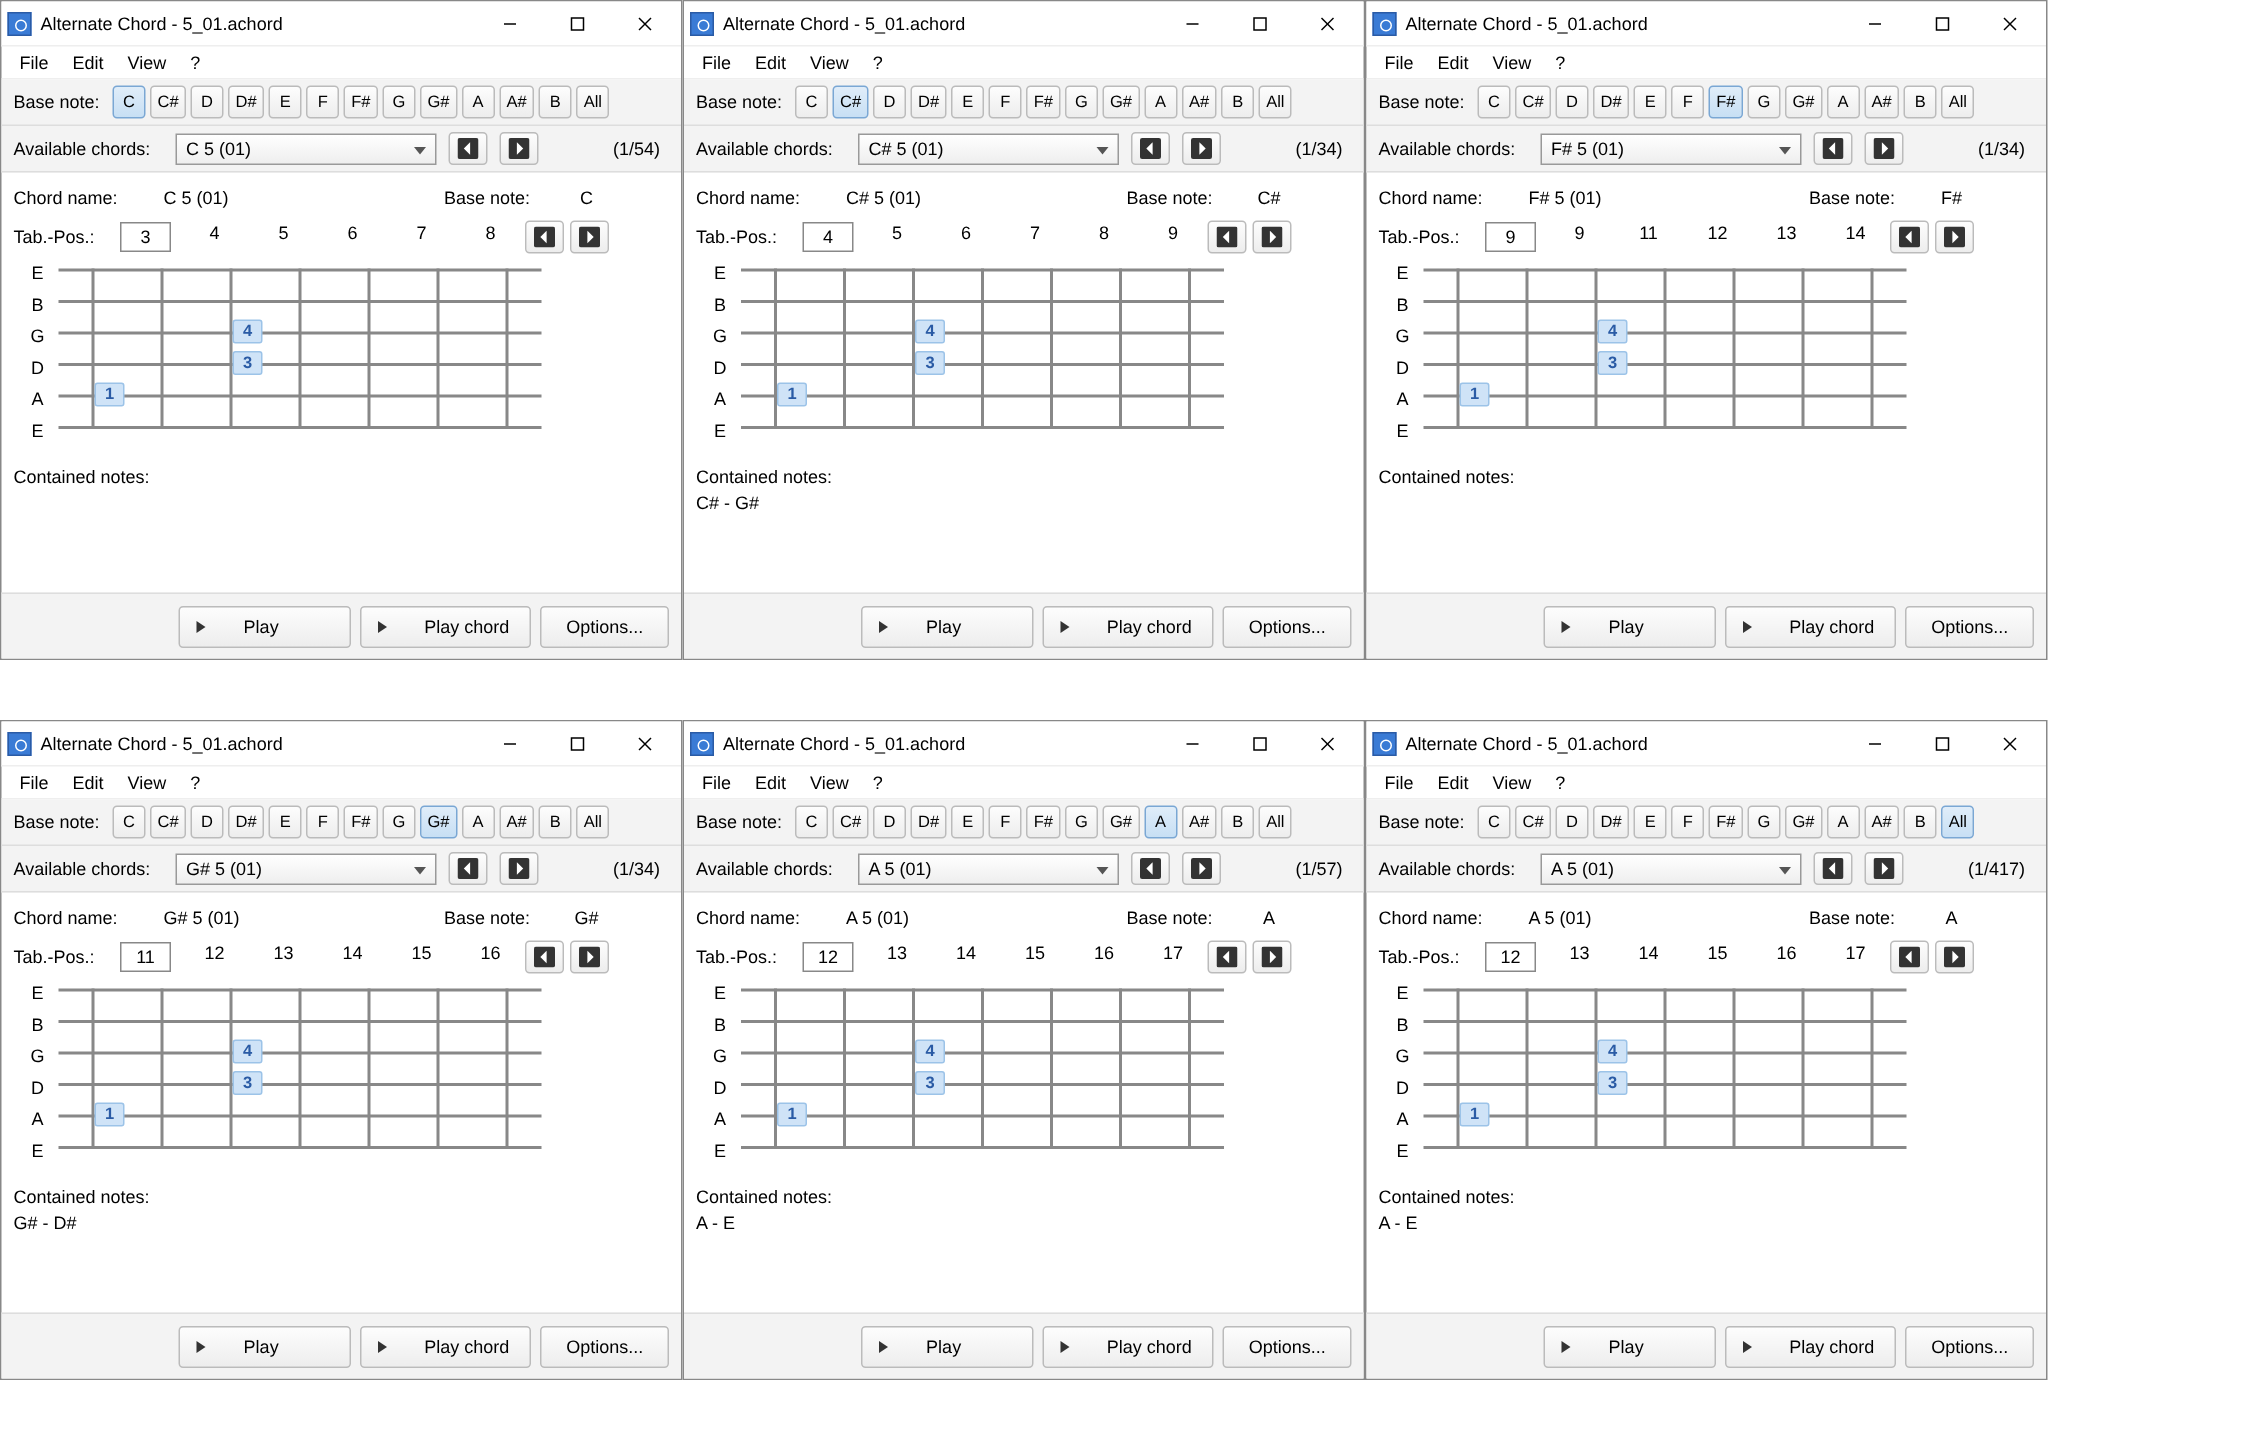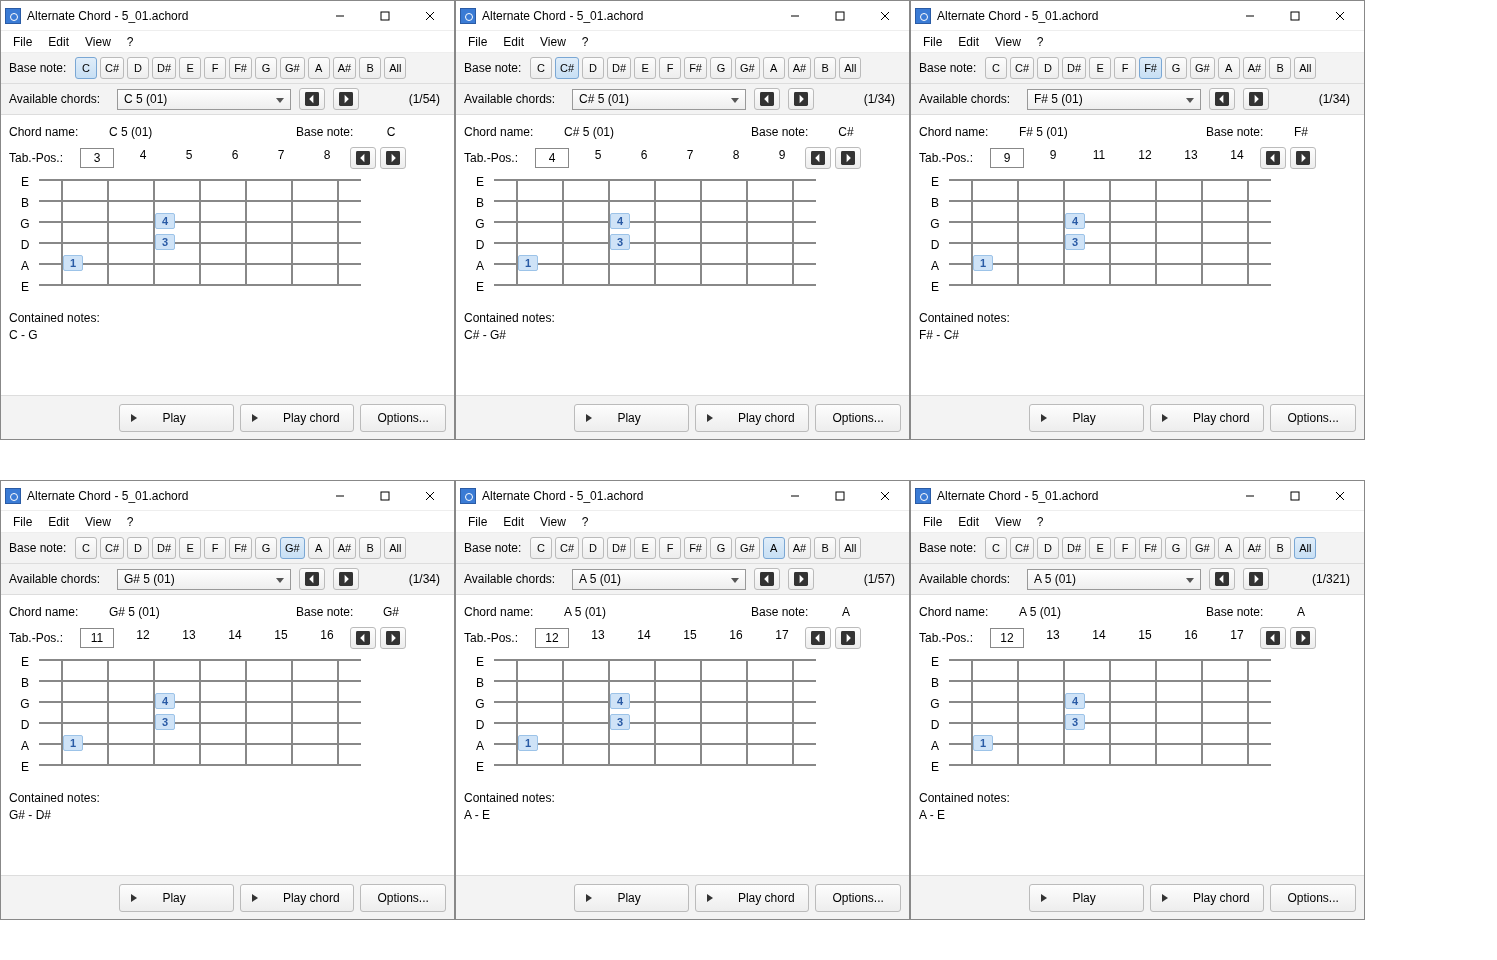--- a/index.html
+++ b/index.html
@@ -177,21 +177,20 @@
           <div class="vfret" style="left:206px"></div>
           <div class="vfret" style="left:252px"></div>
           <div class="vfret" style="left:298px"></div>
           <div class="finger" style="left:24px;top:76px">1</div>
           <div class="finger" style="left:116px;top:55px">3</div>
           <div class="finger" style="left:116px;top:34px">4</div>
         </div>
   </div>
   <div class="notes">
    <div class="nh">Contained notes:</div>
-   <div>C - G</div>
   </div>
  </div>
  <div class="footer">
   <div class="spacerL"></div>
   <div class="fbtn play">
         <svg viewBox="0 0 8 8">
           <path d="M1 0 L7 4 L1 8 Z" fill="#333"></path>
         </svg>
         <span>Play</span>
       </div>
@@ -473,21 +472,20 @@
           <div class="vfret" style="left:206px"></div>
           <div class="vfret" style="left:252px"></div>
           <div class="vfret" style="left:298px"></div>
           <div class="finger" style="left:24px;top:76px">1</div>
           <div class="finger" style="left:116px;top:55px">3</div>
           <div class="finger" style="left:116px;top:34px">4</div>
         </div>
   </div>
   <div class="notes">
    <div class="nh">Contained notes:</div>
-   <div>F# - C#</div>
   </div>
  </div>
  <div class="footer">
   <div class="spacerL"></div>
   <div class="fbtn play">
         <svg viewBox="0 0 8 8">
           <path d="M1 0 L7 4 L1 8 Z" fill="#333"></path>
         </svg>
         <span>Play</span>
       </div>
@@ -851,21 +849,21 @@
           <rect x="0" y="0" width="10" height="10" fill="#333" rx="1"></rect>
           <path d="M6 2 L3 5 L6 8 Z" fill="#fff"></path>
         </svg>
       </div>
   <div class="navbtn">
         <svg viewBox="0 0 10 10">
           <rect x="0" y="0" width="10" height="10" fill="#333" rx="1"></rect>
           <path d="M4 2 L7 5 L4 8 Z" fill="#fff"></path>
         </svg>
       </div>
-  <div class="counter">(1/321)</div>
+  <div class="counter">(1/417)</div>
  </div>
  <div class="body">
   <div class="row">
    <div class="k">Chord name:</div>
    <div class="v">A 5 (01)</div>
    <div class="sp"></div>
    <div class="k2">Base note:</div>
    <div class="v2">A</div>
    <div style="width:40px"></div>
   </div>

